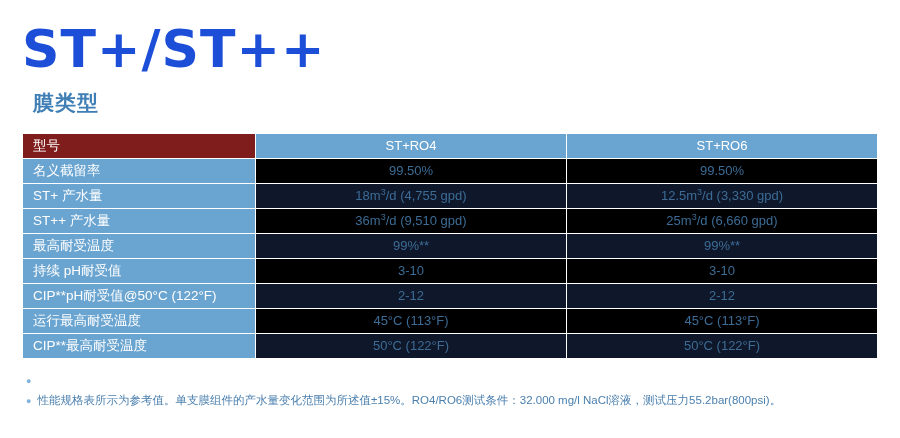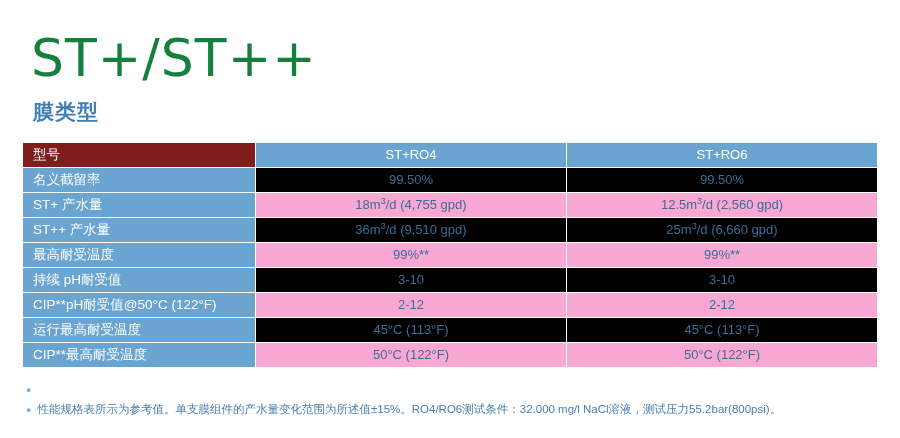--- a/index.html
+++ b/index.html
@@ -17,24 +17,24 @@
   .page {
     position: relative;
     width: 900px;
     height: 438px;
     box-sizing: border-box;
     padding: 0 22px;
   }
   .main-title {
     font-family: "DejaVu Sans", sans-serif;
     font-size: 52px;
-    font-weight: normal;
-    color: #15803d;
+    font-weight: bold;
+    color: #1d4ed8;
     letter-spacing: 1px;
-    margin: 9px;
+    margin: 0;
     padding-top: 22px;
     line-height: 1.05;
   }
   .sub-title {
     font-family: "DejaVu Sans", sans-serif;
     font-size: 21px;
     font-weight: bold;
     color: #3f7fb5;
     margin: 12px 0 0 11px;
     letter-spacing: 1px;
@@ -66,21 +66,21 @@
   }
   table.spec tr.head td.label {
     background: #7f1d1d;
   }
   table.spec tr.head td.val {
     background: #6aa4d0;
     color: #ffffff;
     font-weight: normal;
   }
   table.spec tr.alt td.val {
-    background: #f9a8d4;
+    background: #0f172a;
   }
   sup {
     font-size: 9px;
     vertical-align: super;
   }
   .notes {
     margin-top: 14px;
     padding-left: 4px;
   }
   .note {
@@ -117,21 +117,21 @@
 
       <tr>
         <td class="label">名义截留率</td>
         <td class="val">99.50%</td>
         <td class="val">99.50%</td>
       </tr>
 
       <tr class="alt">
         <td class="label">ST+ 产水量</td>
         <td class="val"><span>18m</span><sup>3</sup><span>/d (4,755 gpd)</span></td>
-        <td class="val"><span>12.5m</span><sup>3</sup><span>/d (2,560 gpd)</span></td>
+        <td class="val"><span>12.5m</span><sup>3</sup><span>/d (3,330 gpd)</span></td>
       </tr>
 
       <tr>
         <td class="label">ST++ 产水量</td>
         <td class="val"><span>36m</span><sup>3</sup><span>/d (9,510 gpd)</span></td>
         <td class="val"><span>25m</span><sup>3</sup><span>/d (6,660 gpd)</span></td>
       </tr>
 
       <tr class="alt">
         <td class="label">最高耐受温度</td>

